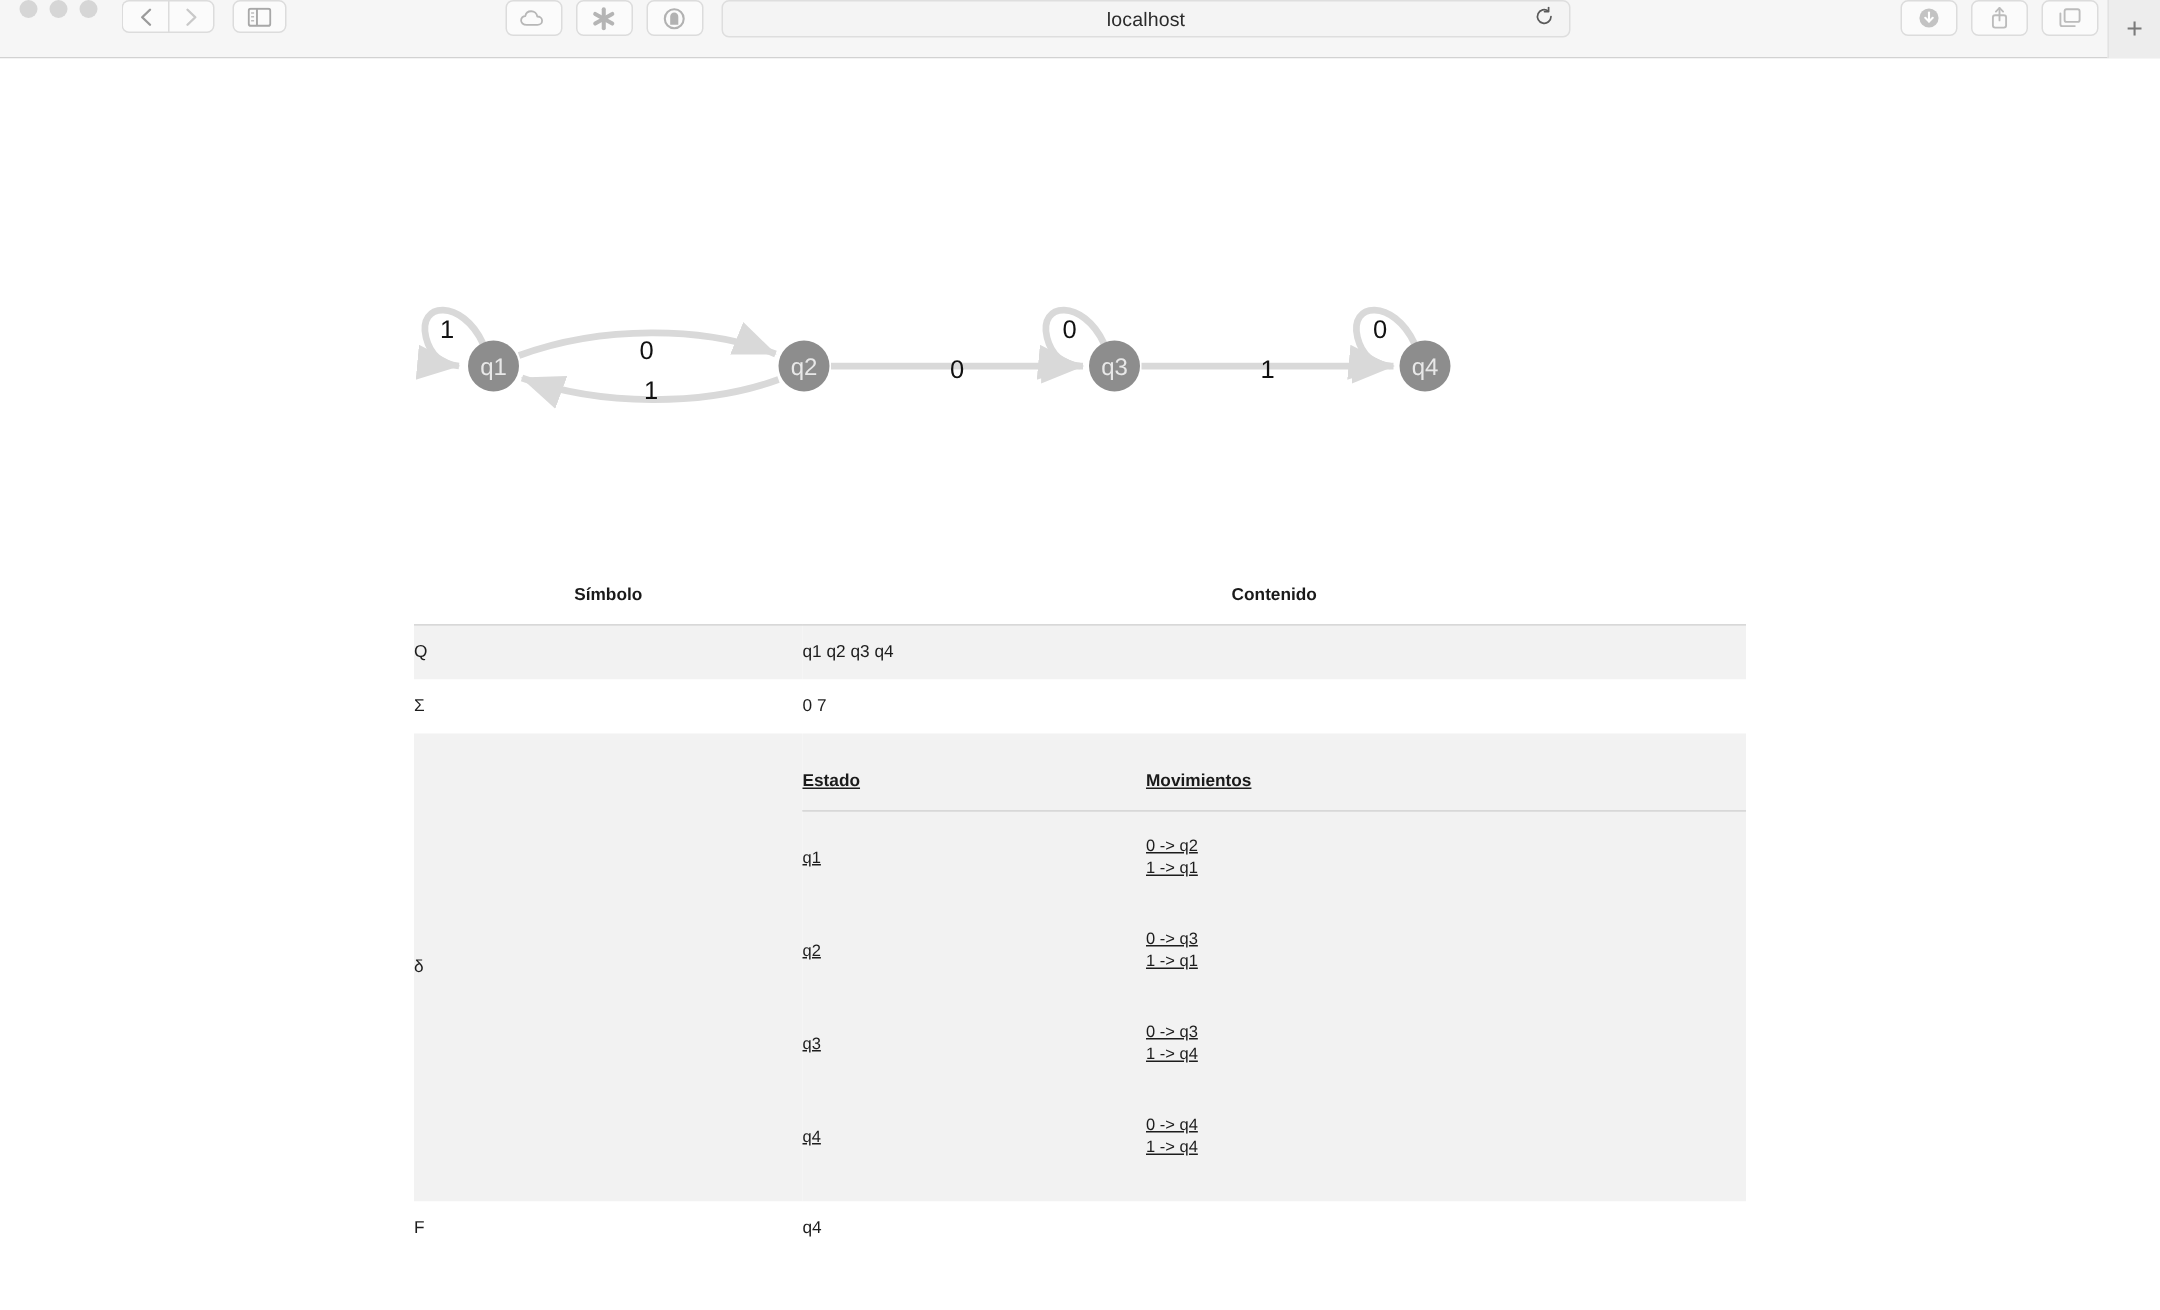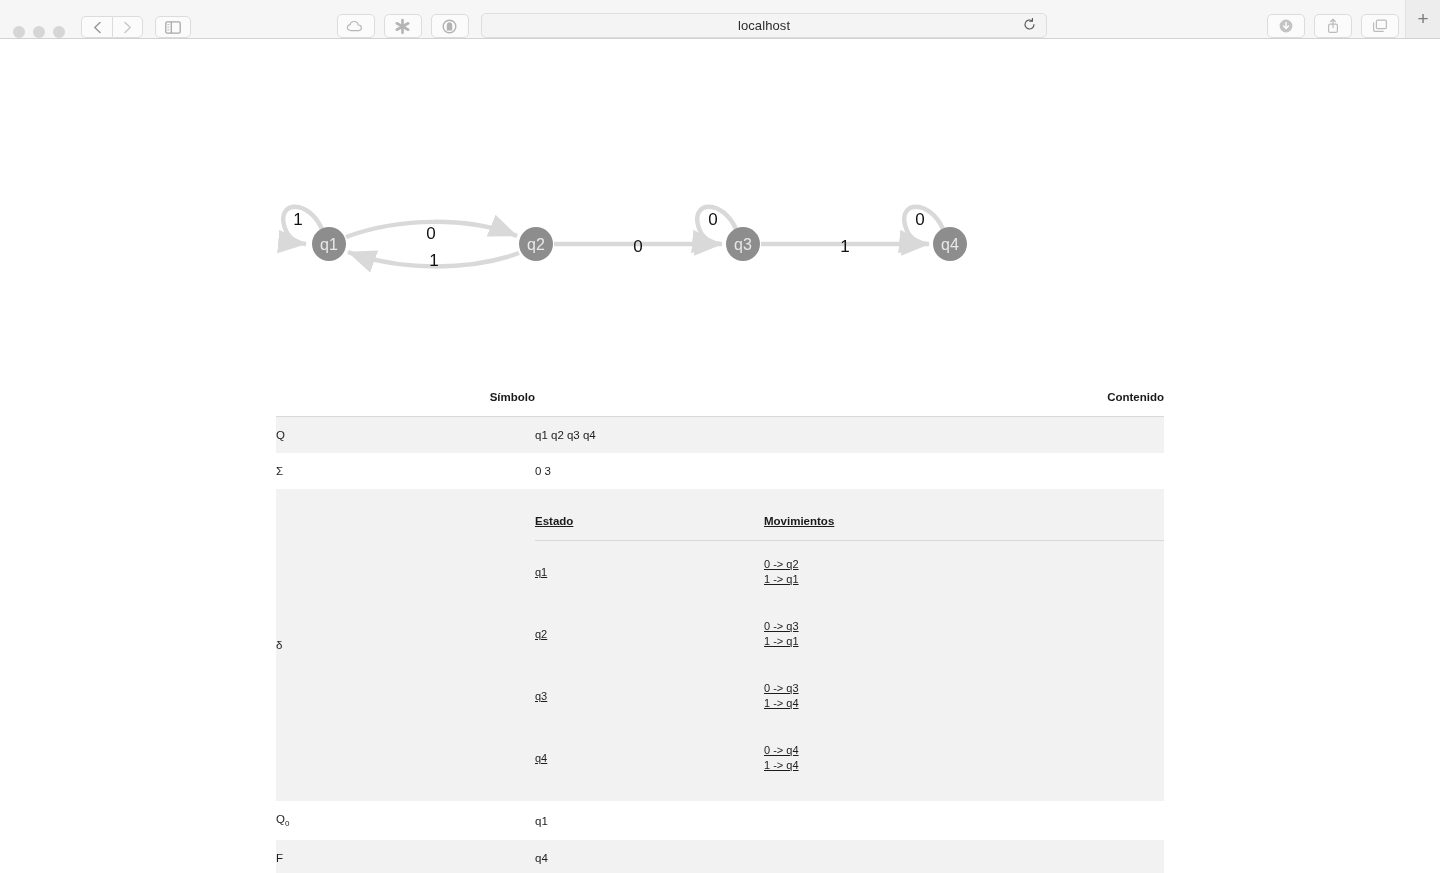--- a/index.html
+++ b/index.html
@@ -15,21 +15,21 @@
     -webkit-font-smoothing: antialiased;
   }
 
   
   .browser-chrome {
     position: relative;
     height: 39px;
     background: #f6f6f6;
     border-bottom: 1px solid #d2d2d2;
     display: flex;
-    align-items: flex-end;
+    align-items: flex-start;
     box-sizing: border-box;
   }
   .traffic-lights {
     display: flex;
     align-items: center;
     gap: 8px;
     padding-left: 13px;
   }
   .light {
     width: 12px;
@@ -148,21 +148,21 @@
     top: 352px;
     width: 888px;
   }
 
   table.main-table {
     border-collapse: collapse;
     width: 888px;
     table-layout: fixed;
   }
   table.main-table > thead > tr > th {
-    text-align: right;
+    text-align: center;
     font-size: 11.5px;
     font-weight: bold;
     color: #1a1a1a;
     padding: 0 0 13px 0;
     border-bottom: 1px solid #d8d8d8;
   }
   table.main-table > thead > tr > th.col-sym { width: 259px; }
 
   table.main-table > tbody > tr > td {
     font-size: 11.5px;
@@ -358,21 +358,21 @@
       </thead>
       <tbody>
 
         <tr>
           <td class="sym-cell">Q</td>
           <td>q1 q2 q3 q4</td>
         </tr>
 
         <tr>
           <td class="sym-cell">Σ</td>
-          <td>0 3</td>
+          <td>0 7</td>
         </tr>
 
         <tr>
           <td class="sym-cell delta-cell">δ</td>
           <td>
             <table class="inner-table">
               <thead>
                 <tr>
                   <th class="c-estado">Estado</th>
                   <th>Movimientos</th>
@@ -405,24 +405,20 @@
                   <td>
                     <span class="mov-line">0 -&gt; q4</span>
                     <span class="mov-line">1 -&gt; q4</span>
                   </td>
                 </tr>
               </tbody>
             </table>
           </td>
         </tr>
 
-        <tr>
-          <td class="sym-cell"><span>Q</span><sub>0</sub></td>
-          <td>q1</td>
-        </tr>
 
         <tr>
           <td class="sym-cell">F</td>
           <td>q4</td>
         </tr>
 
       </tbody>
     </table>
 
   </div>

